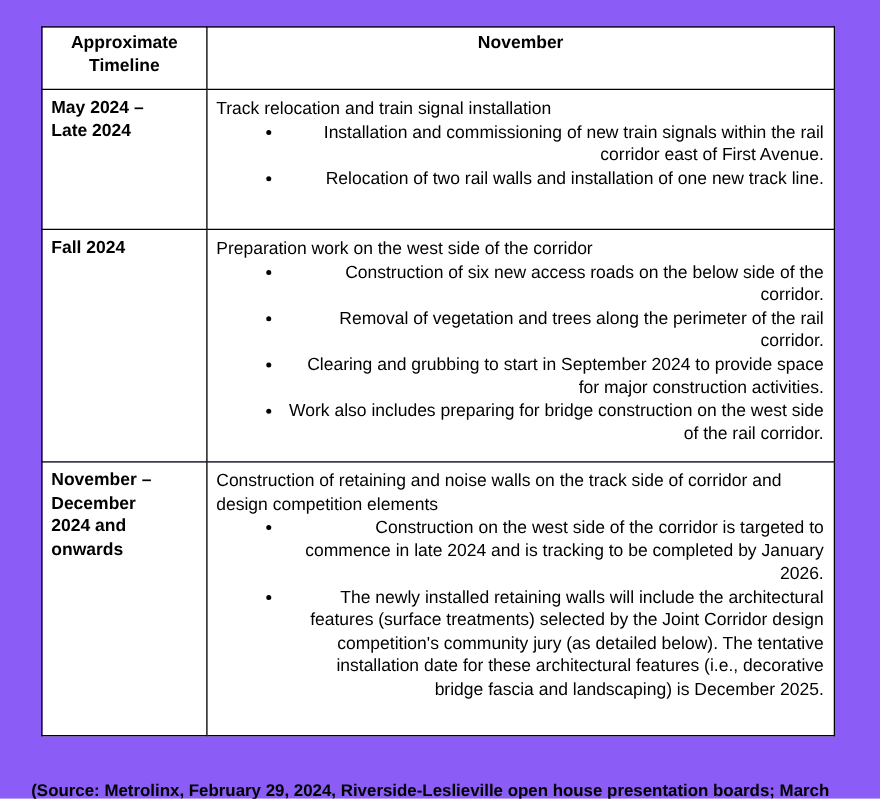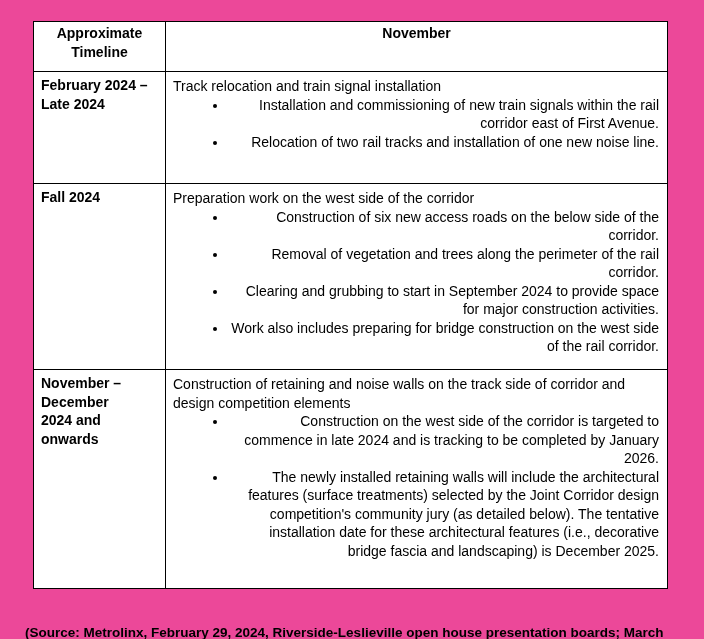--- a/index.html
+++ b/index.html
@@ -3,21 +3,21 @@
 <meta charset="utf-8">
 <style>
   * { margin: 0; padding: 0; box-sizing: border-box; }
   html, body {
     width: 704px; height: 639px;
     background: #ffffff;
     font-family: "Liberation Sans", sans-serif;
     color: #000000;
     overflow: hidden;
   }
-  .page { position: relative; width: 704px; height: 639px; background: #ec4899; }
+  .page { position: relative; width: 704px; height: 639px; background: #8b5cf6; }
 
   table.schedule {
     position: absolute;
     left: 33px; top: 21px;
     width: 634px;
     border-collapse: collapse;
     table-layout: fixed;
     font-size: 14px;
     line-height: 18.5px;
   }
@@ -86,27 +86,27 @@
       <col class="c-timeline">
       <col class="c-activity">
     </colgroup>
     <tbody>
       <tr class="hdr-row">
         <th class="hdr">Approximate Timeline</th>
         <th class="hdr">November</th>
       </tr>
 
       <tr class="row-0">
-        <td class="timeline">February 2024 –
+        <td class="timeline">May 2024 –
 Late 2024</td>
         <td class="activity">
           <div class="act-heading">Track relocation and train signal installation</div>
           <ul class="act-bullets">
             <li>Installation and commissioning of new train signals within the rail corridor east of First Avenue.</li>
-            <li>Relocation of two rail tracks and installation of one new noise line.</li>
+            <li>Relocation of two rail walls and installation of one new track line.</li>
           </ul>
         </td>
       </tr>
 
       <tr class="row-1">
         <td class="timeline">Fall 2024</td>
         <td class="activity">
           <div class="act-heading">Preparation work on the west side of the corridor</div>
           <ul class="act-bullets">
             <li>Construction of six new access roads on the below side of the corridor.</li>

